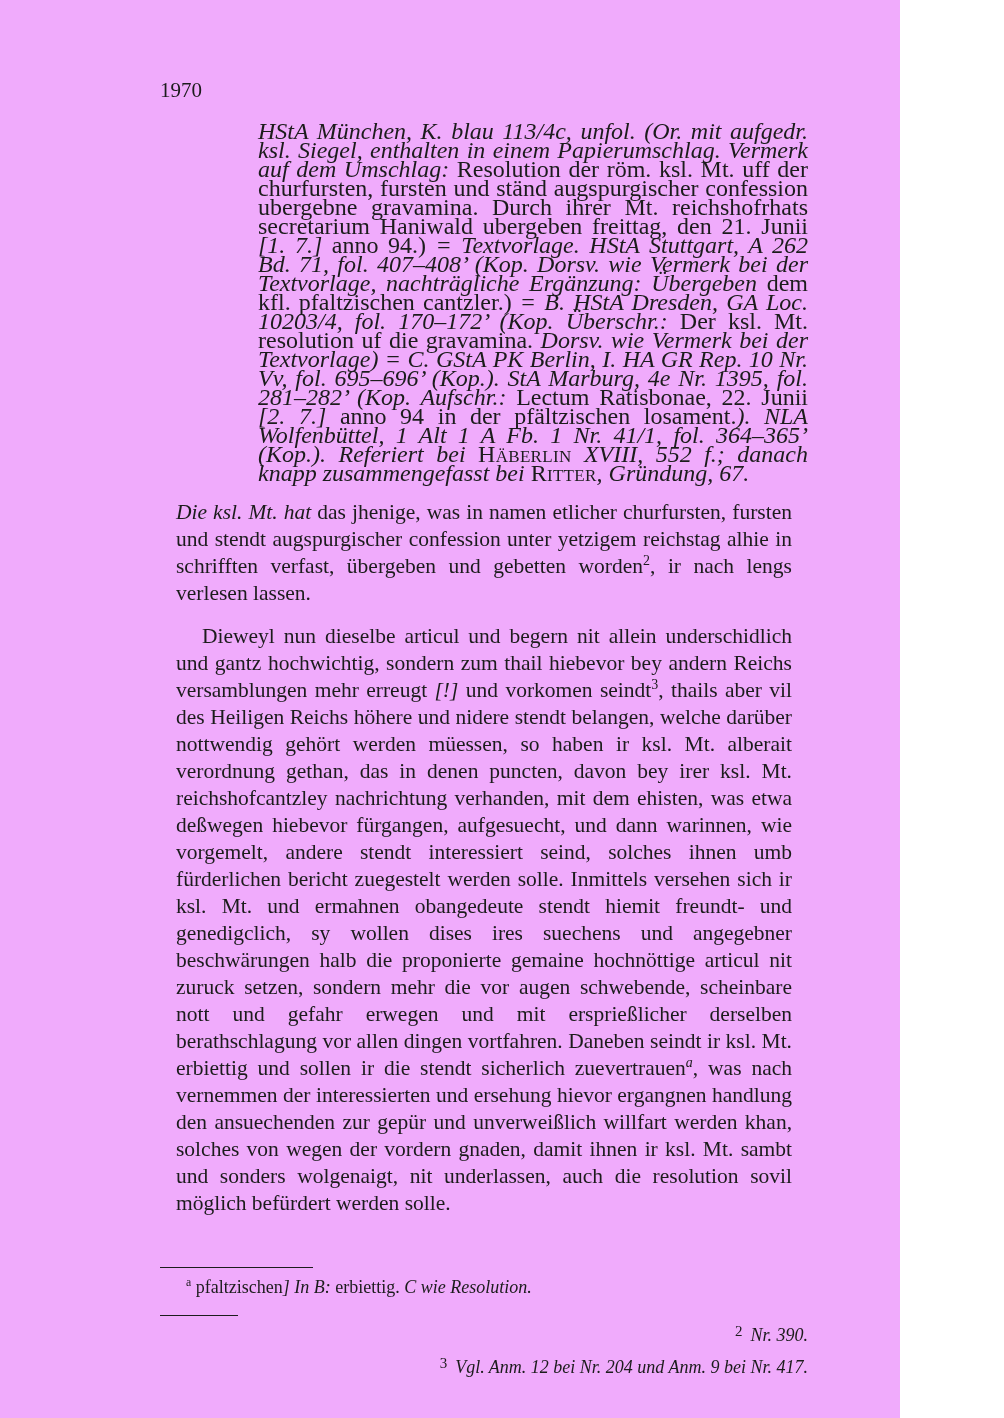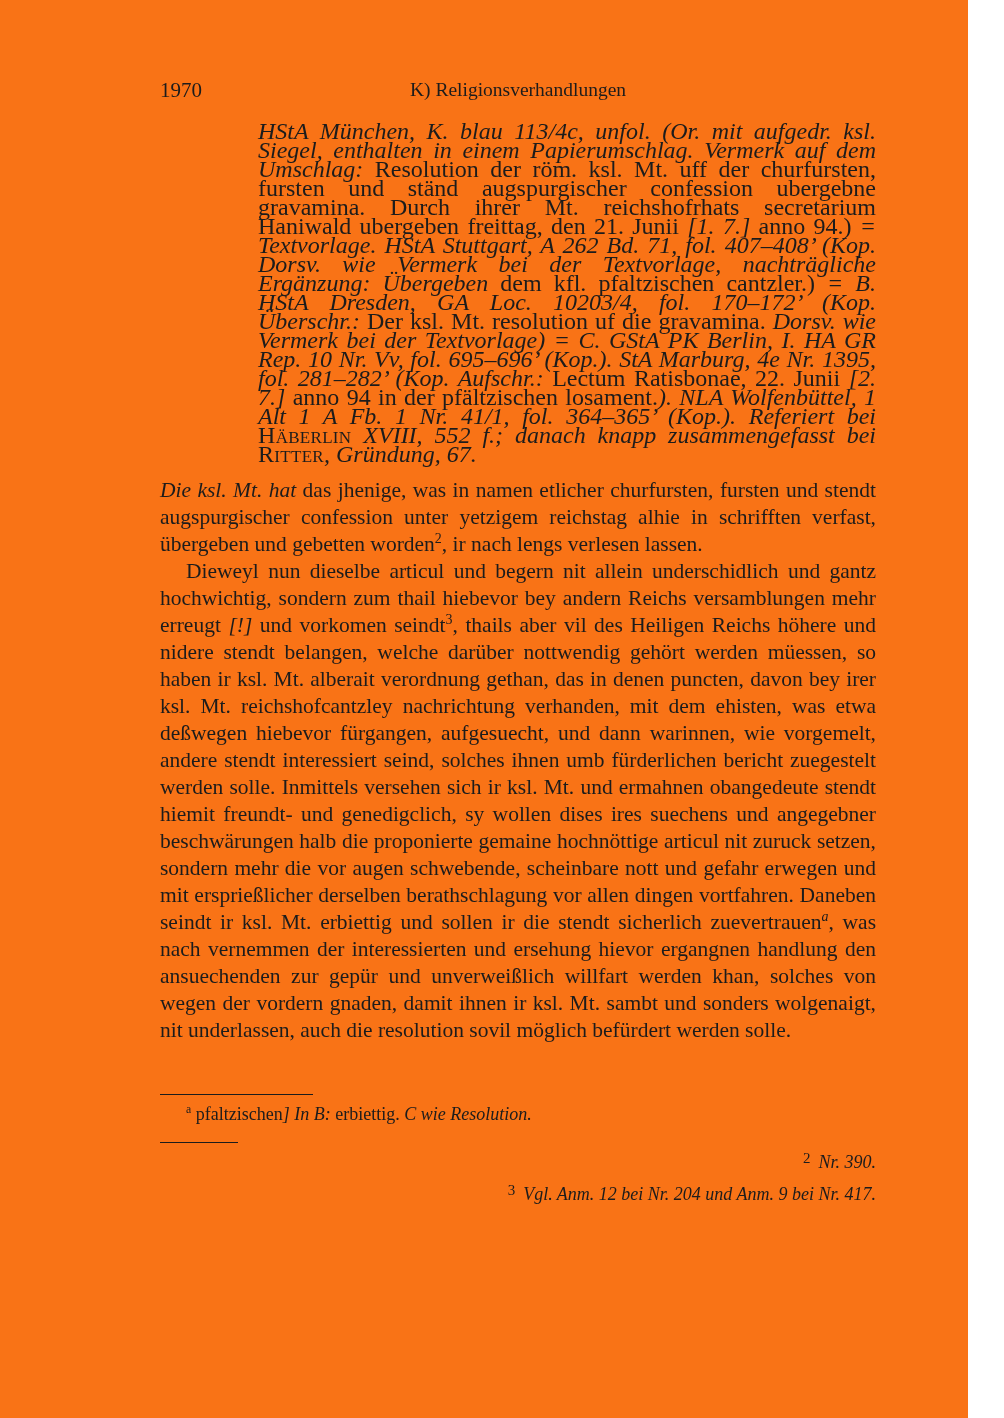--- a/index.html
+++ b/index.html
@@ -1,20 +1,20 @@
 <!DOCTYPE html>
 <html lang="de"><head>
 <meta charset="utf-8">
 <style>
   html, body { margin: 0; padding: 0; background: #ffffff; }
   .page {
     position: relative;
-    width: 968px;
+    width: 900px;
     height: 1418px;
-    background: #f97316;
+    background: #f0abfc;
     box-sizing: border-box;
     padding: 78px 92px 16px 160px;
     font-family: "Liberation Serif", "DejaVu Serif", serif;
     color: #1c1c1c;
     overflow: hidden;
   }
   .header-row { position: relative; height: 28px; }
   .page-number {
     position: absolute; left: 0; top: 0;
     font-size: 21px; line-height: 24px;
@@ -28,21 +28,21 @@
     font-size: 24px;
     line-height: 19px;
     text-align: justify;
   }
   .body-text {
     margin-top: 13px;
     font-size: 21.5px;
     line-height: 27px;
     text-align: justify;
   }
-  .body-text p { margin: 0; }
+  .body-text p { margin: 16px; }
   .body-text p.indented { text-indent: 26px; }
   .run-r { font-style: normal; }
   .run-i { font-style: italic; }
   .run-sc { font-variant: small-caps; font-style: normal; letter-spacing: 0.3px; }
   sup { line-height: 0; font-size: 65%; }
   .run-supi { font-style: italic; }
   .footnotes { margin-top: 50px; font-size: 18px; }
   .fn-rule-long {
     width: 153px; height: 0;
     border: 0; border-top: 1.6px solid #1c1c1c;
@@ -70,21 +70,20 @@
     margin-right: 8px;
   }
 </style>
 </head>
 <body>
 
 <div class="page">
 
   <div class="header-row">
     <span class="page-number">1970</span>
-    <div class="running-header">K) Religionsverhandlungen</div>
   </div>
 
   <div class="citation"><span class="run-i">HStA München, K. blau 113/4c, unfol. (Or. mit aufgedr. ksl. Siegel, enthalten in einem Papierumschlag. Vermerk auf dem Umschlag: </span><span class="run-r">Resolution der röm. ksl. Mt. uff der churfursten, fursten und ständ augspurgischer confession ubergebne gravamina. Durch ihrer Mt. reichshofrhats secretarium Haniwald ubergeben freittag, den 21. Junii </span><span class="run-i">[1. 7.] </span><span class="run-r">anno 94.) </span><span class="run-i">= Textvorlage. HStA Stuttgart, A 262 Bd. 71, fol. 407–408’ (Kop. Dorsv. wie Vermerk bei der Textvorlage, nachträgliche Ergänzung: Übergeben </span><span class="run-r">dem kfl. pfaltzischen cantzler.) </span><span class="run-i">= B. HStA Dresden, GA Loc. 10203/4, fol. 170–172’ (Kop. Überschr.: </span><span class="run-r">Der ksl. Mt. resolution uf die gravamina. </span><span class="run-i">Dorsv. wie Vermerk bei der Textvorlage) = C. GStA PK Berlin, I. HA GR Rep. 10 Nr. Vv, fol. 695–696’ (Kop.). StA Marburg, 4e Nr. 1395, fol. 281–282’ (Kop. Aufschr.: </span><span class="run-r">Lectum Ratisbonae, 22. Junii </span><span class="run-i">[2. 7.] </span><span class="run-r">anno 94 in der pfältzischen losament.</span><span class="run-i">). NLA Wolfenbüttel, 1 Alt 1 A Fb. 1 Nr. 41/1, fol. 364–365’ (Kop.). Referiert bei </span><span class="run-sc">Häberlin</span><span class="run-i"> XVIII, 552 f.; danach knapp zusammengefasst bei </span><span class="run-sc">Ritter</span><span class="run-i">, Gründung, 67.</span></div>
 
   <div class="body-text">
     <p><span class="run-i">Die ksl. Mt. hat </span><span class="run-r">das jhenige, was in namen etlicher churfursten, fursten und stendt augspurgischer confession unter yetzigem reichstag alhie in schrifften verfast, übergeben und gebetten worden</span><sup class="run-sup">2</sup><span class="run-r">, ir nach lengs verlesen lassen.</span></p>
     <p class="indented"><span class="run-r">Dieweyl nun dieselbe articul und begern nit allein underschidlich und gantz hochwichtig, sondern zum thail hiebevor bey andern Reichs versamblungen mehr erreugt </span><span class="run-i">[!]</span><span class="run-r"> und vorkomen seindt</span><sup class="run-sup">3</sup><span class="run-r">, thails aber vil des Heiligen Reichs höhere und nidere stendt belangen, welche darüber nottwendig gehört werden müessen, so haben ir ksl. Mt. alberait verordnung gethan, das in denen puncten, davon bey irer ksl. Mt. reichshofcantzley nachrichtung verhanden, mit dem ehisten, was etwa deßwegen hiebevor fürgangen, aufgesuecht, und dann warinnen, wie vorgemelt, andere stendt interessiert seind, solches ihnen umb fürderlichen bericht zuegestelt werden solle. Inmittels versehen sich ir ksl. Mt. und ermahnen obangedeute stendt hiemit freundt- und genedigclich, sy wollen dises ires suechens und angegebner beschwärungen halb die proponierte gemaine hochnöttige articul nit zuruck setzen, sondern mehr die vor augen schwebende, scheinbare nott und gefahr erwegen und mit ersprießlicher derselben berathschlagung vor allen dingen vortfahren. Daneben seindt ir ksl. Mt. erbiettig und sollen ir die stendt sicherlich zuevertrauen</span><sup class="run-supi">a</sup><span class="run-r">, was nach vernemmen der interessierten und ersehung hievor ergangnen handlung den ansuechenden zur gepür und unverweißlich willfart werden khan, solches von wegen der vordern gnaden, damit ihnen ir ksl. Mt. sambt und sonders wolgenaigt, nit underlassen, auch die resolution sovil möglich befürdert werden solle.</span></p>
   </div>
 
   <div class="footnotes">

